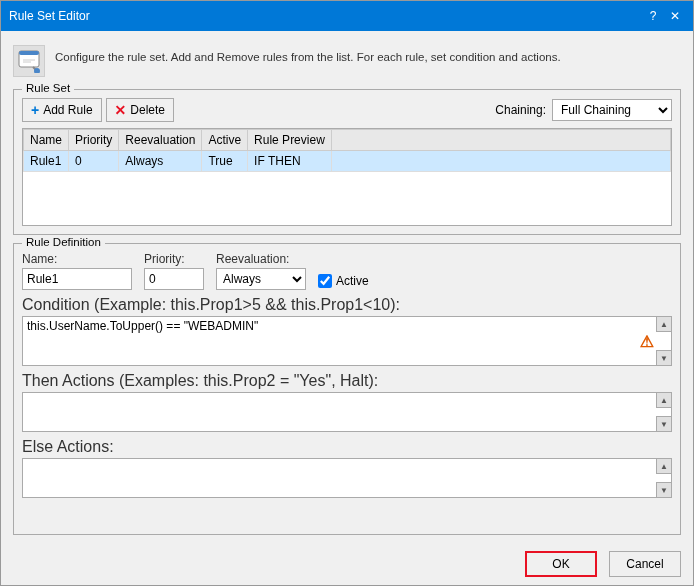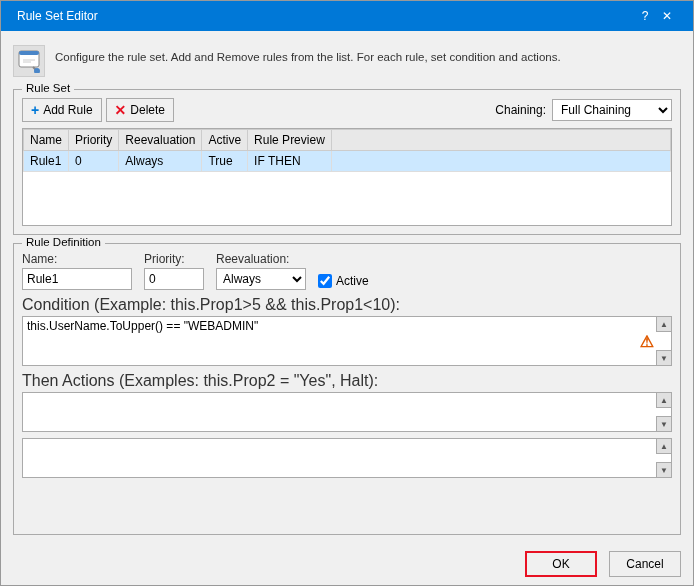--- a/index.html
+++ b/index.html
@@ -17,21 +17,21 @@
       height: 586px;
       background: #f0f0f0;
       border: 1px solid #999;
       box-shadow: 2px 2px 8px rgba(0,0,0,0.4);
       display: flex;
       flex-direction: column;
     }
     .title-bar {
       background: #0078d7;
       color: white;
-      padding: 6px 16px;
+      padding: 6px 8px;
       display: flex;
       align-items: center;
       justify-content: space-between;
       height: 30px;
       flex-shrink: 0;
     }
     .title-bar-left {
       display: flex;
       align-items: center;
       gap: 6px;
@@ -439,20 +439,21 @@
         <div class="textarea-wrapper">
           <textarea class="rule-textarea then-actions" style=""></textarea>
           <div class="scrollbar-btns">
             <div class="scroll-btn">▲</div>
             <div class="scroll-btn">▼</div>
           </div>
         </div>
       </div>
 
       <div class="textarea-section">
+        <label class="section-label">Else Actions:</label>
         <div class="textarea-wrapper">
           <textarea class="rule-textarea else-actions" style=""></textarea>
           <div class="scrollbar-btns">
             <div class="scroll-btn">▲</div>
             <div class="scroll-btn">▼</div>
           </div>
         </div>
       </div>
     </div>
 

